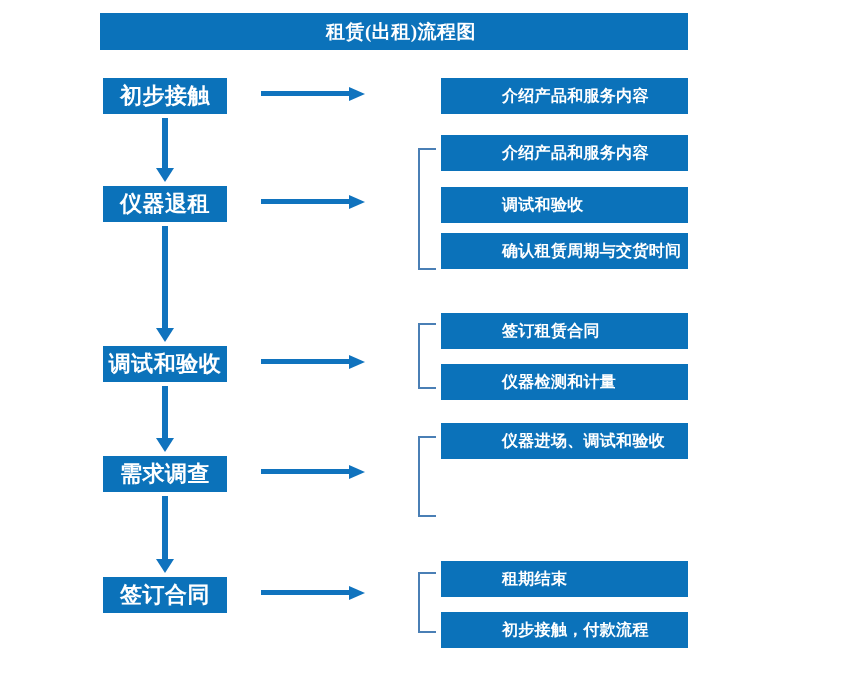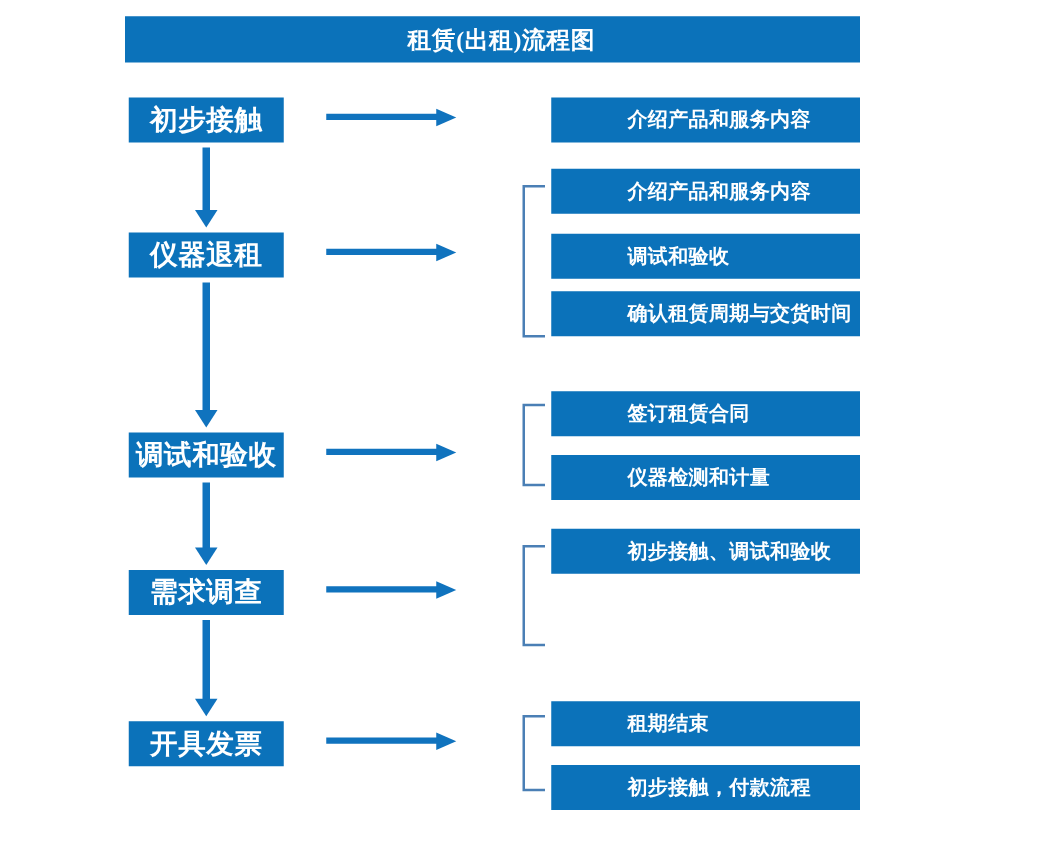--- a/index.html
+++ b/index.html
@@ -112,21 +112,21 @@
   <div class="stage-box" style="top:186px">
     <span class="stage-label">仪器退租</span>
   </div>
   <div class="stage-box" style="top:346px">
     <span class="stage-label">调试和验收</span>
   </div>
   <div class="stage-box" style="top:456px">
     <span class="stage-label">需求调查</span>
   </div>
   <div class="stage-box" style="top:577px">
-    <span class="stage-label">开具发票</span>
+    <span class="stage-label">签订合同</span>
   </div>
 
   <div class="v-arrow" style="left:153px; top:118px; height:64px">
     <svg width="24" height="64" viewBox="0 0 24 64">
       <rect x="9" y="0" width="6" height="52" fill="#1073be"></rect>
       <polygon points="3,50 21,50 12,64" fill="#1073be"></polygon>
     </svg>
   </div>
   <div class="v-arrow" style="left:153px; top:226px; height:116px">
     <svg width="24" height="116" viewBox="0 0 24 116">
@@ -211,21 +211,21 @@
   <div class="detail-box" style="top:233px">
     <span class="detail-label">确认租赁周期与交货时间</span>
   </div>
   <div class="detail-box" style="top:364px">
     <span class="detail-label">仪器检测和计量</span>
   </div>
   <div class="detail-box" style="top:313px">
     <span class="detail-label">签订租赁合同</span>
   </div>
   <div class="detail-box" style="top:423px">
-    <span class="detail-label">初步接触、调试和验收</span>
+    <span class="detail-label">仪器进场、调试和验收</span>
   </div>
   <div class="detail-box" style="top:561px">
     <span class="detail-label">租期结束</span>
   </div>
   <div class="detail-box" style="top:612px">
     <span class="detail-label">初步接触，付款流程</span>
   </div>
 
 </div>
 

